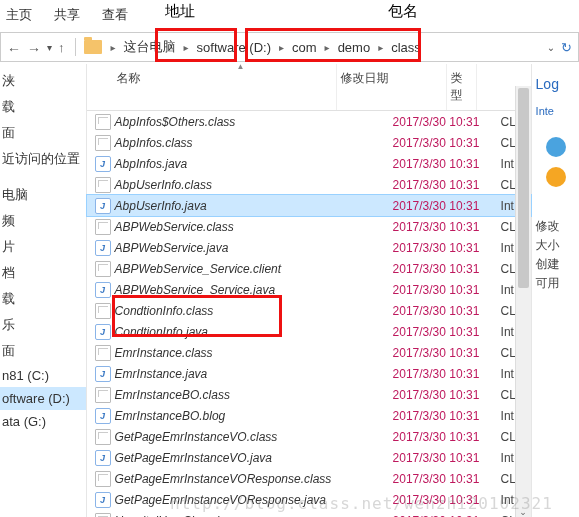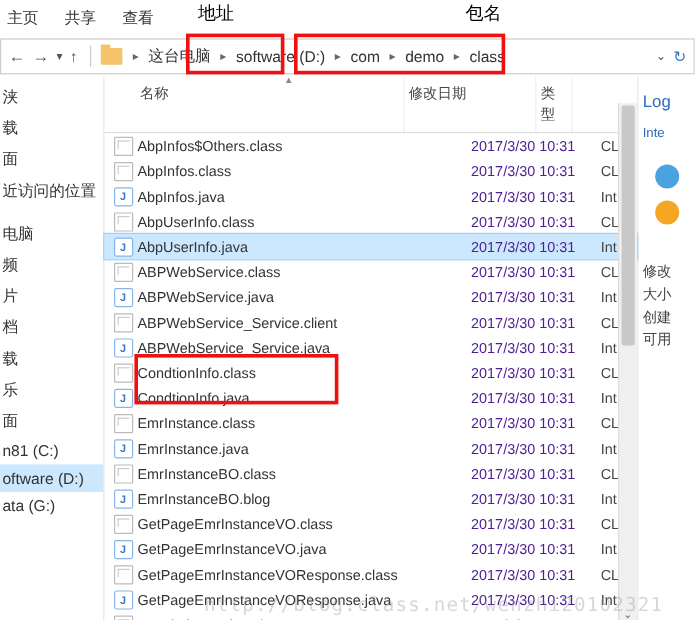--- a/index.html
+++ b/index.html
@@ -39,22 +39,22 @@
   .cols { display: flex; border-bottom: 1px solid #e0e0e0; font-size: 12px; color: #444; position: relative; }
   .col { padding: 6px 4px; border-right: 1px solid #eee; }
   .col.name { width: 250px; padding-left: 30px; }
   .col.date { width: 110px; }
   .col.type { width: 30px; overflow: hidden;}
   .sort { font-size: 8px; color:#888; position:absolute; left:150px; top:-2px;}
   
   .rows { }
   .row { display: flex; align-items: center; height: 21px; padding-left: 8px; }
   .row.sel { background: #cce8ff; outline:1px solid #99d1ff;}
-  .cell-name { width: 250px; display:flex; align-items:center; gap:4px; font-size:12px;}
-  .cell-date { width: 108px; font-size:12px; color:#4c1d95;margin-left:48px;}
+  .cell-name { width: 250px; display:flex; align-items:center; gap:4px; font-size:12px;font-style:italic;}
+  .cell-date { width: 108px; font-size:12px; color:#be185d;margin-left:48px;}
   .cell-type { width:30px; font-size:12px; color:#444; overflow:hidden;}
   .ico { width:16px; height:16px; display:inline-flex; align-items:center; justify-content:center; font-size:11px; flex-shrink:0;}
   .ico-class { border:1px solid #bbb; background:#fff; border-radius:1px; position:relative;}
   .ico-class:after{content:""; position:absolute; left:2px; top:2px; right:2px; bottom:5px; border-top:1px solid #ccc; border-left:1px solid #ccc;}
   .ico-java { background:#fff; border:1px solid #8ab4e8; border-radius:2px; color:#3a78c4; font-weight:bold; font-size:9px;}
   .ico-java:before{content:"J";}
   
   .rightpane { width:50px; border-left:1px solid #e6e6e6; padding:8px 4px; font-size:12px; }
   .rightpane .lo { color:#2a6bbf; font-size:14px; margin-top:4px;}
   .rightpane .int { color:#2a6bbf; font-size:11px; margin-bottom:20px;margin-top:13px;}

